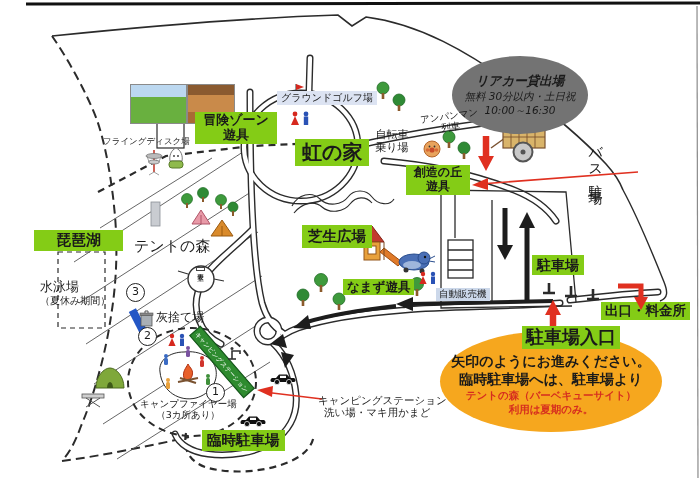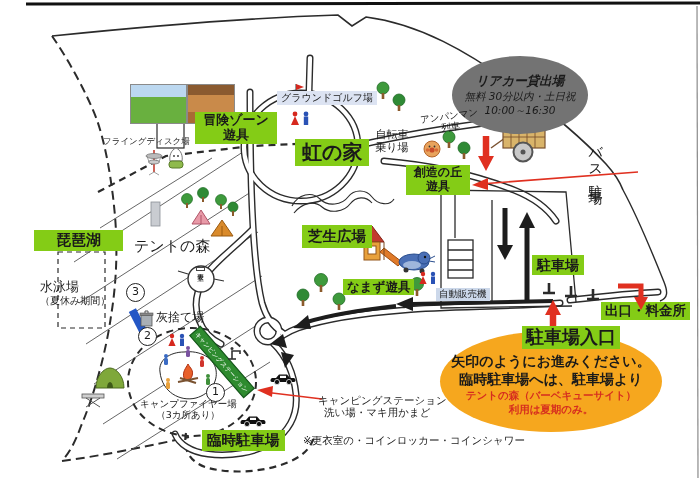--- a/index.html
+++ b/index.html
@@ -409,21 +409,20 @@
   <div class="lbl bg-y b" style="left:591px;top:302px;font-size:13.5px;">出口・料金所</div>
 
   <div class="lbl bg-y b" style="left:512px;top:326px;font-size:18px;z-index:4;">駐車場入口</div>
 
   <div class="lbl" style="left:318px;top:394px;">
     <div style="font-size:10.5px;">キャンピングステーション</div>
     <div style="font-size:10.5px;padding-left:6px;">洗い場・マキ用かまど</div>
   </div>
 
   <div class="lbl" style="left:303px;top:434px;">
-    <div style="font-size:10.5px;">※更衣室の・コインロッカー・コインシャワー</div>
   </div>
 
   <div class="num" style="left:126px;top:283px;">3</div>
   <div class="num" style="left:138px;top:327px;">2</div>
   <div class="num" style="left:206px;top:383px;">1</div>
 
   <div class="small-vert" style="left:196px;top:267px;font-size:6.5px;">更衣室</div>
 
   <svg class="layer top" width="700" height="495" viewBox="0 0 700 495">
     <g stroke="#E03020" fill="#E03020">

